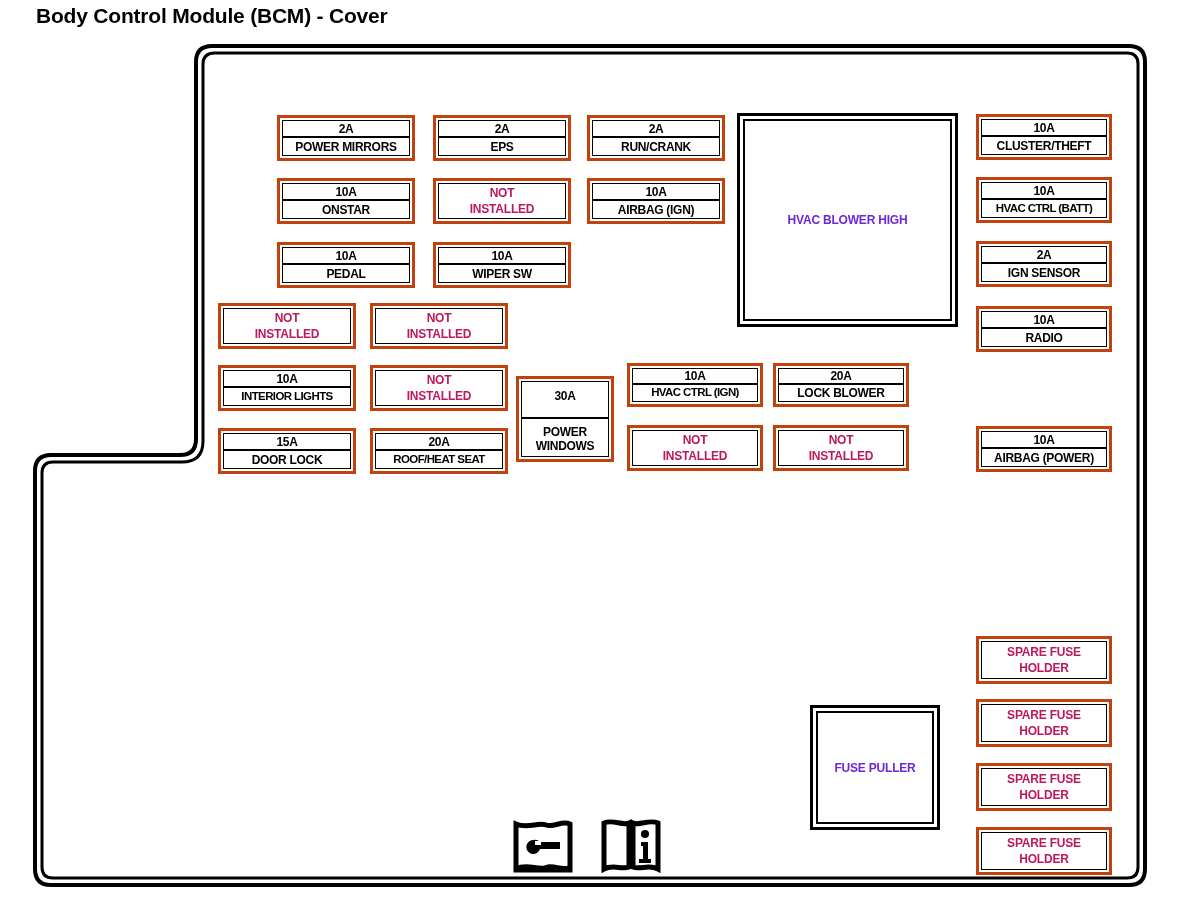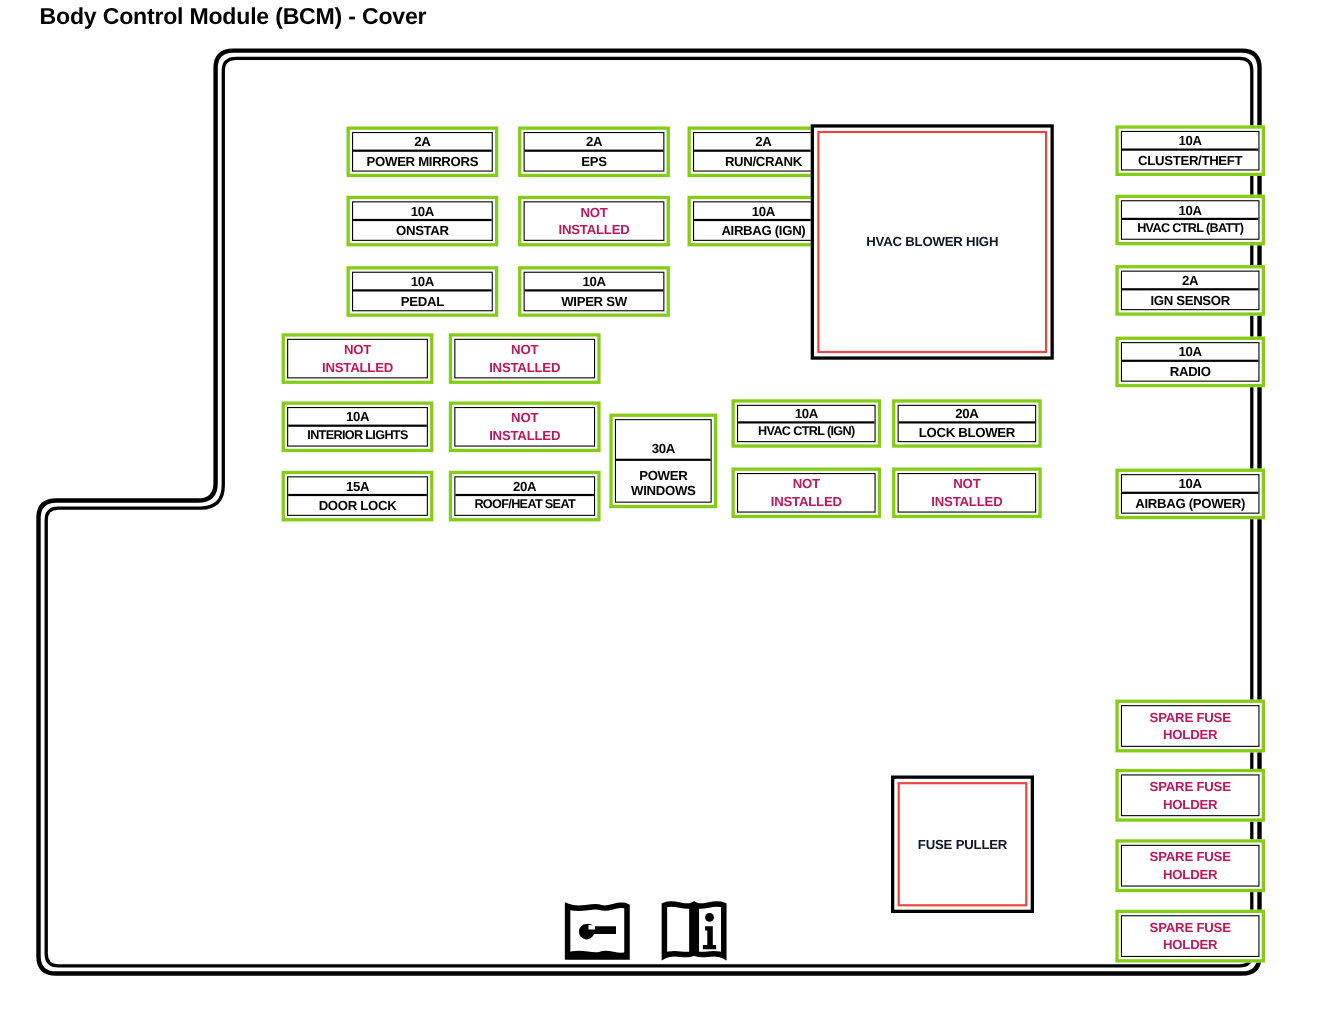--- a/index.html
+++ b/index.html
@@ -16,23 +16,22 @@
     font-size:21px;font-weight:bold;color:#000;
     letter-spacing:-0.2px;white-space:nowrap;
   }
 
   
   #enclosure-svg{position:absolute;left:0;top:0;width:1200px;height:920px;}
 
   
   .cell{
     position:absolute;box-sizing:border-box;
-    border:3px solid #84cc16;background:#fff;
+    border:3px solid #c2410c;background:#fff;
     padding:2px;
-    margin-left:38px;
   }
   .cell-inner{
     box-sizing:border-box;width:100%;height:100%;
     border:1px solid #000;background:#fff;
     display:flex;flex-direction:column;
   }
   .amp,.desc{
     box-sizing:border-box;
     display:flex;align-items:center;justify-content:center;
     font-size:12px;font-weight:bold;color:#000;
@@ -45,33 +44,33 @@
 
   
   .cell-inner.single{display:flex;align-items:center;justify-content:center;}
   .twoline{
     display:flex;flex-direction:column;align-items:center;justify-content:center;
     gap:3px;font-size:12px;font-weight:bold;color:#be185d;line-height:1.05;
     white-space:nowrap;letter-spacing:-0.2px;
   }
 
   
-  .cell-inner.tall .amp{align-items:flex-end;padding-bottom:3px;}
+  .cell-inner.tall .amp{align-items:flex-end;padding-bottom:15px;}
   .cell-inner.tall .desc{flex-direction:column;gap:2px;padding-top:2px;}
 
   
   .bigbox{
     position:absolute;box-sizing:border-box;
     border:3px solid #000;background:#fff;padding:3px;
   }
   .bigbox .bb-inner{
     box-sizing:border-box;width:100%;height:100%;
-    border:2px solid #ef4444;background:#fff;
+    border:2px solid #000000;background:#fff;
     display:flex;align-items:center;justify-content:center;
-    font-size:12px;font-weight:bold;color:#0f172a;letter-spacing:-0.2px;
+    font-size:12px;font-weight:bold;color:#6d28d9;letter-spacing:-0.2px;
   }
 
   
   .tool-icon{position:absolute;}
 </style>
 </head>
 <body>
 
 <div id="diagram-root">
 

